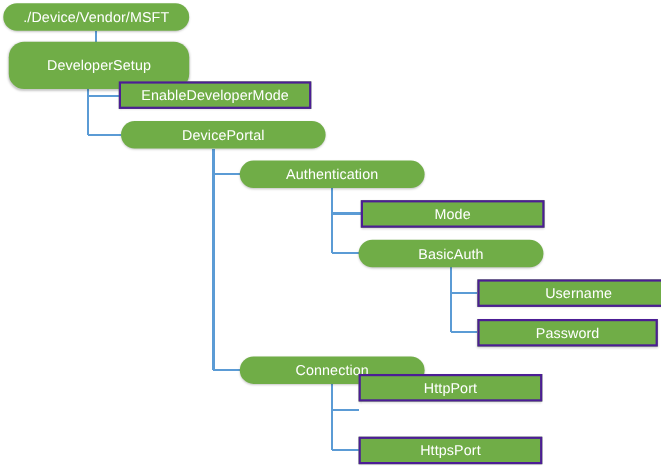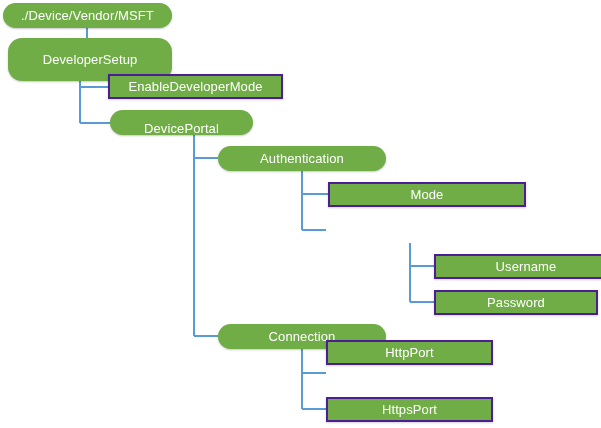--- a/index.html
+++ b/index.html
@@ -103,32 +103,35 @@
   </div>
 
   <div class="node pill" style="left:8px; top:38px; width:164px; height:43px;">
     <span class="node-label">DeveloperSetup</span>
   </div>
 
   <div class="node rect" style="left:108px; top:74px; width:175px; height:25px;">
     <span class="node-label">EnableDeveloperMode</span>
   </div>
 
-  <div class="node pill" style="left:110px; top:110px; width:143px; height:25px;align-items:flex-end;">
+  <div class="node pill" style="left:110px; top:110px; width:186px; height:25px;">
     <span class="node-label">DevicePortal</span>
   </div>
 
   <div class="node pill" style="left:218px; top:146px; width:168px; height:25px;">
     <span class="node-label">Authentication</span>
   </div>
 
-  <div class="node rect" style="left:328px; top:182px; width:198px; height:25px;">
+  <div class="node rect" style="left:328px; top:182px; width:167px; height:25px;">
     <span class="node-label">Mode</span>
   </div>
 
+  <div class="node pill" style="left:326px; top:218px; width:168px; height:25px;">
+    <span class="node-label">BasicAuth</span>
+  </div>
 
   <div class="node rect" style="left:434px; top:254px; width:184px; height:25px;">
     <span class="node-label">Username</span>
   </div>
 
   <div class="node rect" style="left:434px; top:290px; width:164px; height:25px;">
     <span class="node-label">Password</span>
   </div>
 
   <div class="node pill" style="left:218px; top:324px; width:168px; height:25px;">

